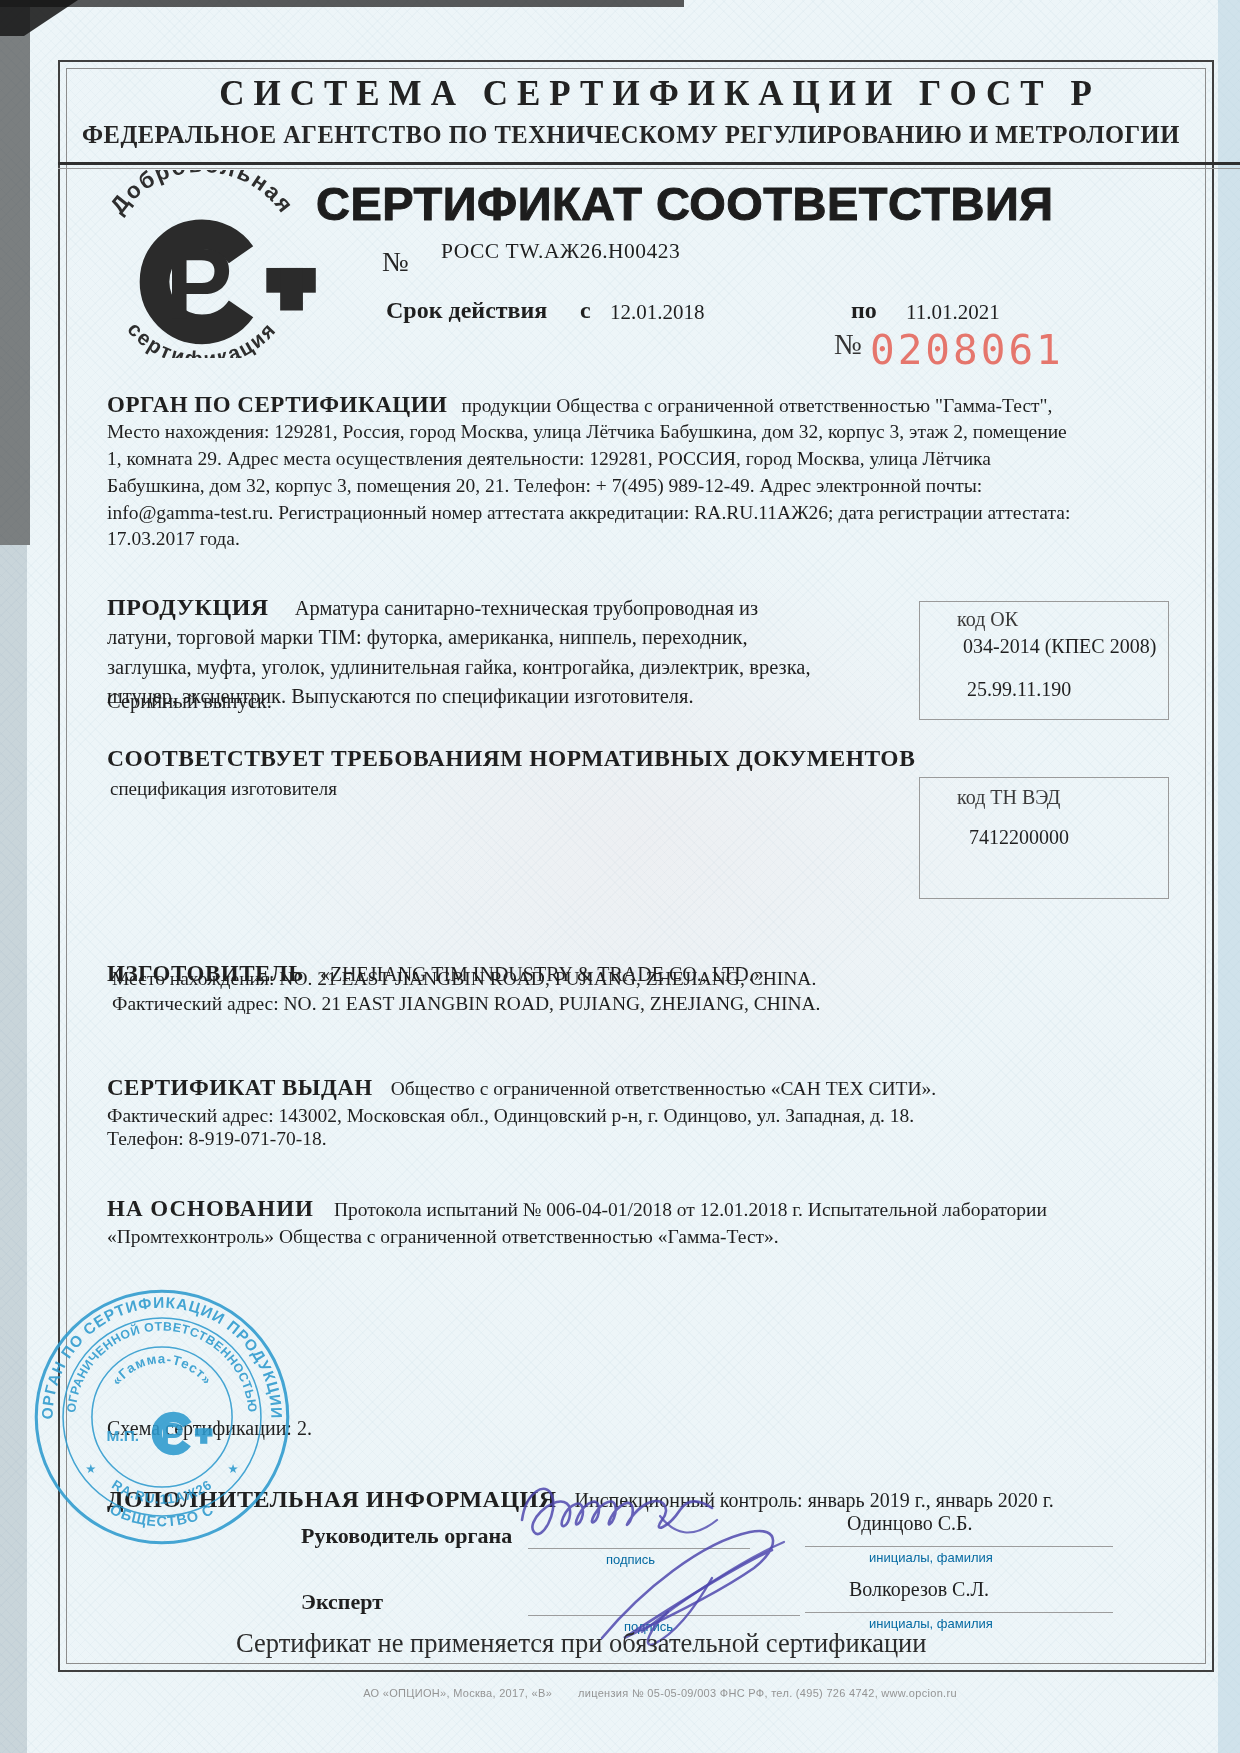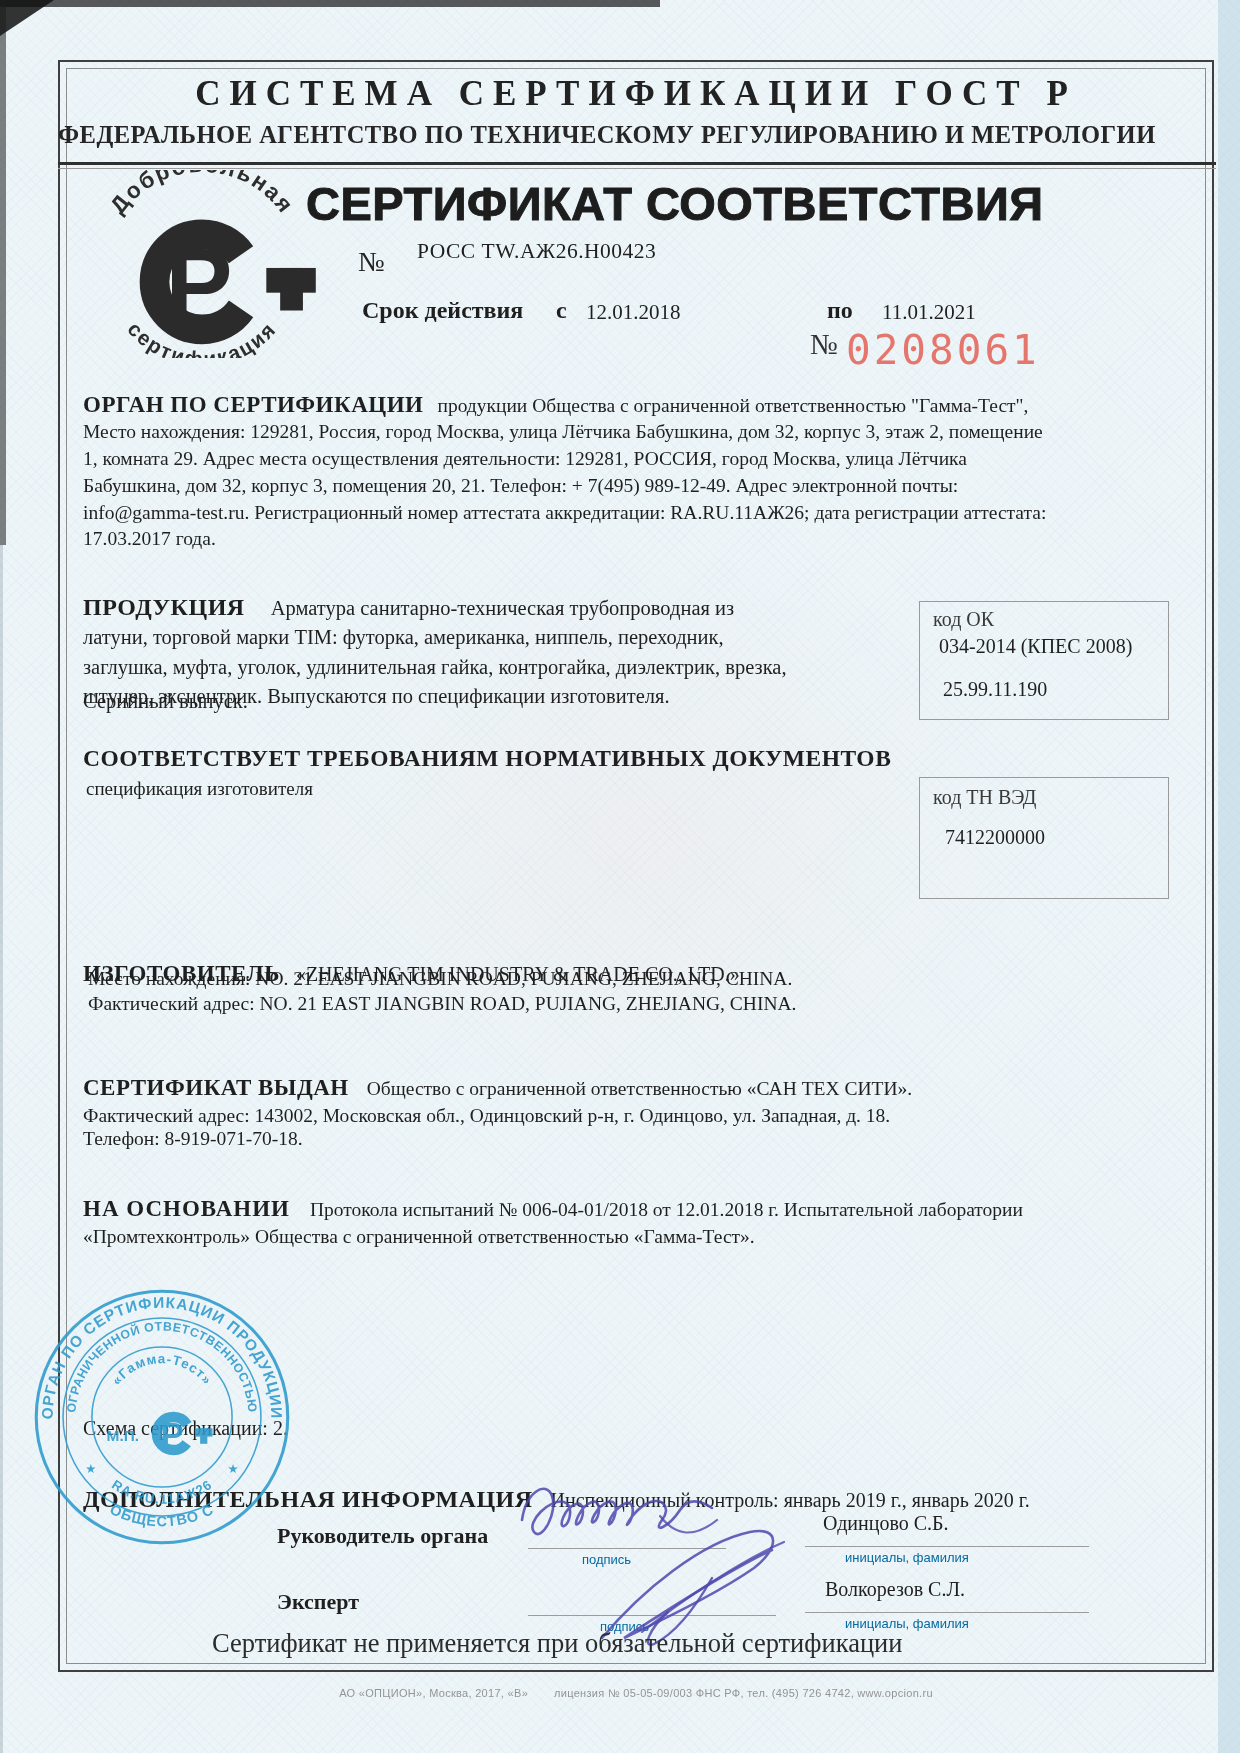--- a/index.html
+++ b/index.html
@@ -3,36 +3,36 @@
 <meta charset="utf-8">
 <style>
   html,body{margin:0;padding:0;background:#dfe8ec;}
   .page{position:relative;width:1240px;height:1753px;background:#edf5f8;overflow:hidden;
         font-family:"Liberation Serif",serif;color:#1f1f1f;}
   .page::before{content:"";position:absolute;inset:0;pointer-events:none;
     background:
       radial-gradient(ellipse 600px 420px at 52% 48%, rgba(238,196,200,0.12), transparent 70%),
       repeating-linear-gradient(45deg, rgba(176,205,218,0.10) 0 1px, transparent 1px 7px),
       repeating-linear-gradient(-45deg, rgba(176,205,218,0.10) 0 1px, transparent 1px 7px);}
-  .abs{position:absolute;}
+  .abs{position:absolute;padding-left:24px;}
   
   .edge-top{left:0;top:0;width:660px;height:7px;background:#161616;opacity:.7;}
   .edge-corner{left:0;top:0;width:0;height:0;border-top:36px solid #101010;border-right:54px solid transparent;opacity:.85;}
   .edge-left{left:0;top:0;width:6px;height:545px;background:#1d1d1d;opacity:.55;}
   .edge-left2{left:0;top:545px;width:3px;height:1208px;background:#3c5364;opacity:.2;}
   .edge-right{left:1218px;top:0;width:22px;height:1753px;background:rgba(173,203,219,.45);}
   
   .frame-outer{left:58px;top:60px;width:1156px;height:1612px;border:2px solid #3f3f3f;box-sizing:border-box;}
   .frame-inner{left:66px;top:68px;width:1140px;height:1596px;border:1px solid #8d8d8d;box-sizing:border-box;}
   .divider1{left:58px;top:162px;width:1158px;height:3px;background:#2f2f2f;}
   .divider2{left:58px;top:168px;width:1158px;height:1px;background:#9a9a9a;}
   
   .hdr1{left:58px;top:74px;width:1156px;text-align:center;font-size:35px;font-weight:700;letter-spacing:9px;color:#222;}
   .hdr2{left:58px;top:121px;width:1156px;text-align:left;font-size:24.5px;font-weight:700;letter-spacing:.5px;color:#262626;}
-  .title{left:306px;top:176px;font-family:"Liberation Sans",sans-serif;font-size:47px;font-weight:700;
+  .title{left:292px;top:176px;font-family:"Liberation Sans",sans-serif;font-size:47px;font-weight:700;
          letter-spacing:.5px;color:#1d1d1d;-webkit-text-stroke:1px #1d1d1d;}
   .certno-label{left:358px;top:246px;font-size:28px;color:#242424;}
   .certno-value{left:417px;top:239px;font-size:21.5px;letter-spacing:.5px;}
   .val-label{left:362px;top:297px;font-size:24px;font-weight:700;}
   .val-c{left:556px;top:297px;font-size:24px;font-weight:700;}
   .val-from{left:586px;top:300px;font-size:21px;}
   .val-po{left:827px;top:297px;font-size:24px;font-weight:700;}
   .val-to{left:882px;top:300px;font-size:21px;}
   .blank-label{left:810px;top:328px;font-size:29px;color:#333;}
   .blank-value{left:846px;top:326px;font-family:"DejaVu Sans Mono",monospace;font-size:41px;

